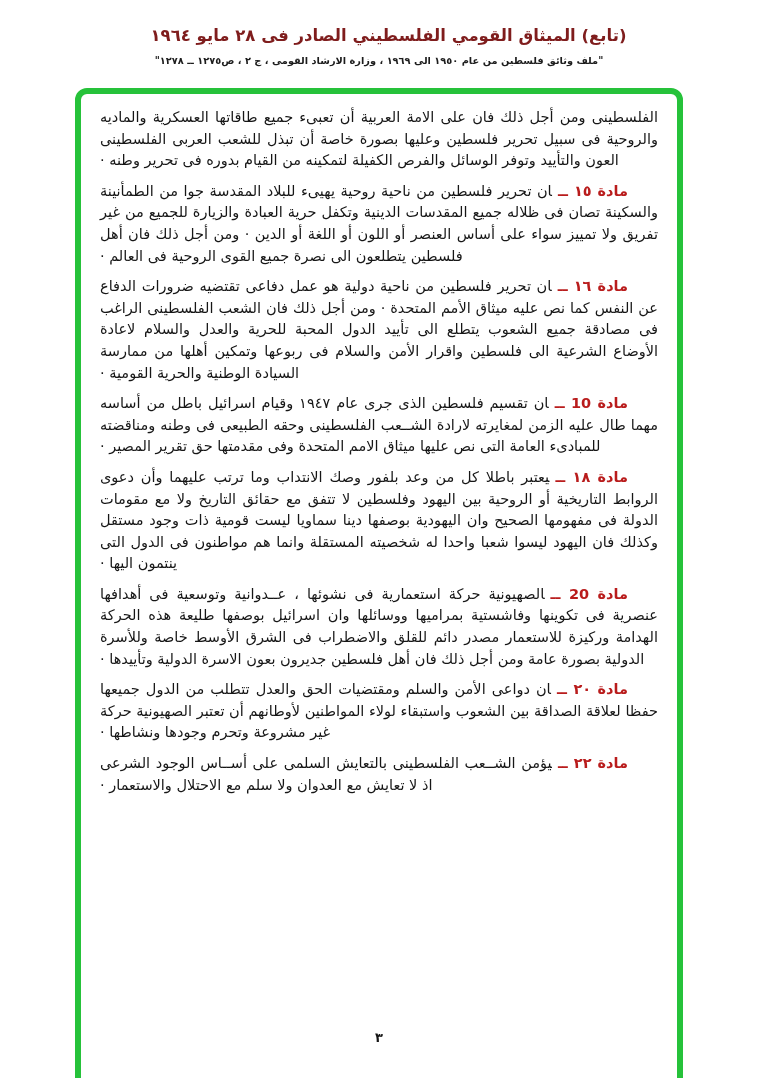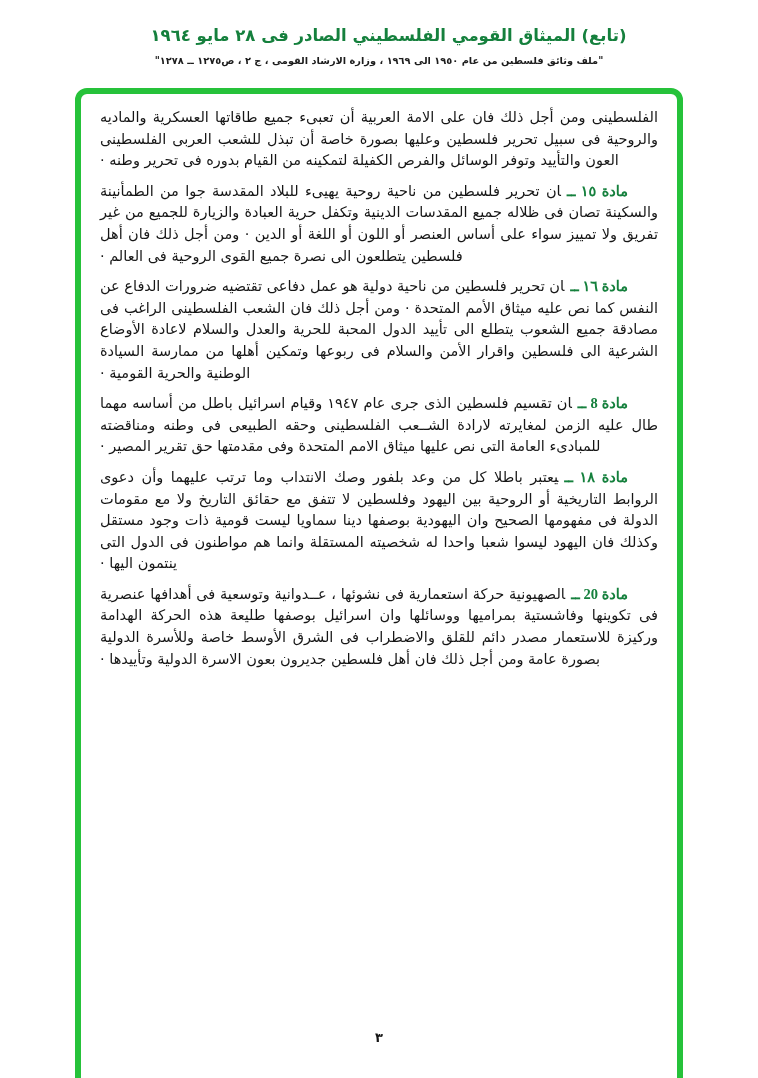--- a/index.html
+++ b/index.html
@@ -19,21 +19,21 @@
     position: absolute;
     top: 26px;
     left: 0;
     right: 0;
     text-align: center;
     direction: rtl;
   }
   .doc-title {
     font-size: 16.5px;
     font-weight: bold;
-    color: #15803d;
+    color: #7f1d1d;
     letter-spacing: 0;
     margin-left: 19px;
   }
   .doc-citation {
     margin-top: 10px;
     font-size: 9.8px;
     font-weight: bold;
     color: #1c1c1c;
   }
   .frame {
@@ -56,23 +56,22 @@
     text-align-last: left;
     -moz-text-align-last: left;
     font-size: 14.5px;
     line-height: 21.6px;
     margin: 0 0 9px 0;
     color: #161616;
   }
   .para.indent { text-indent: 30px; }
   .para b {
     font-weight: bold;
-    color: #15803d;
+    color: #b91c1c;
     margin-left: 6px;
-    font-family: Liberation Serif, serif;
   }
   .para b:empty { margin-left: 0; }
   .page-number {
     position: absolute;
     top: 1030px;
     left: 0;
     right: 0;
     text-align: center;
     font-size: 13px;
     font-weight: bold;
@@ -87,23 +86,25 @@
   <div class="doc-citation">"ملف وثائق فلسطين من عام ١٩٥٠ الى ١٩٦٩ ، وزارة الارشاد القومى ، ج ٢ ، ص١٢٧٥ ــ ١٢٧٨"</div>
 </div>
 
 <div class="frame" style="border-color: rgb(38, 194, 58);">
   <p class="para" dir="rtl"><b></b><span>الفلسطينى ومن أجل ذلك فان على الامة العربية أن تعبىء جميع طاقاتها العسكرية والماديه والروحية فى سبيل تحرير فلسطين وعليها بصورة خاصة أن تبذل للشعب العربى الفلسطينى العون والتأييد وتوفر الوسائل والفرص الكفيلة لتمكينه من القيام بدوره فى تحرير وطنه ·</span></p>
 
   <p class="para indent" dir="rtl"><b>مادة ١٥ ــ</b><span>ان تحرير فلسطين من ناحية روحية يهيىء للبلاد المقدسة جوا من الطمأنينة والسكينة تصان فى ظلاله جميع المقدسات الدينية وتكفل حرية العبادة والزيارة للجميع من غير تفريق ولا تمييز سواء على أساس العنصر أو اللون أو اللغة أو الدين · ومن أجل ذلك فان أهل فلسطين يتطلعون الى نصرة جميع القوى الروحية فى العالم ·</span></p>
 
   <p class="para indent" dir="rtl"><b>مادة ١٦ ــ</b><span>ان تحرير فلسطين من ناحية دولية هو عمل دفاعى تقتضيه ضرورات الدفاع عن النفس كما نص عليه ميثاق الأمم المتحدة · ومن أجل ذلك فان الشعب الفلسطينى الراغب فى مصادقة جميع الشعوب يتطلع الى تأييد الدول المحبة للحرية والعدل والسلام لاعادة الأوضاع الشرعية الى فلسطين واقرار الأمن والسلام فى ربوعها وتمكين أهلها من ممارسة السيادة الوطنية والحرية القومية ·</span></p>
 
-  <p class="para indent" dir="rtl"><b>مادة 8 ــ</b><span>ان تقسيم فلسطين الذى جرى عام ١٩٤٧ وقيام اسرائيل باطل من أساسه مهما طال عليه الزمن لمغايرته لارادة الشــعب الفلسطينى وحقه الطبيعى فى وطنه ومناقضته للمبادىء العامة التى نص عليها ميثاق الامم المتحدة وفى مقدمتها حق تقرير المصير ·</span></p>
+  <p class="para indent" dir="rtl"><b>مادة 10 ــ</b><span>ان تقسيم فلسطين الذى جرى عام ١٩٤٧ وقيام اسرائيل باطل من أساسه مهما طال عليه الزمن لمغايرته لارادة الشــعب الفلسطينى وحقه الطبيعى فى وطنه ومناقضته للمبادىء العامة التى نص عليها ميثاق الامم المتحدة وفى مقدمتها حق تقرير المصير ·</span></p>
 
   <p class="para indent" dir="rtl"><b>مادة ١٨ ــ</b><span>يعتبر باطلا كل من وعد بلفور وصك الانتداب وما ترتب عليهما وأن دعوى الروابط التاريخية أو الروحية بين اليهود وفلسطين لا تتفق مع حقائق التاريخ ولا مع مقومات الدولة فى مفهومها الصحيح وان اليهودية بوصفها دينا سماويا ليست قومية ذات وجود مستقل وكذلك فان اليهود ليسوا شعبا واحدا له شخصيته المستقلة وانما هم مواطنون فى الدول التى ينتمون اليها ·</span></p>
 
   <p class="para indent" dir="rtl"><b>مادة 20 ــ</b><span>الصهيونية حركة استعمارية فى نشوئها ، عــدوانية وتوسعية فى أهدافها عنصرية فى تكوينها وفاشستية بمراميها ووسائلها وان اسرائيل بوصفها طليعة هذه الحركة الهدامة وركيزة للاستعمار مصدر دائم للقلق والاضطراب فى الشرق الأوسط خاصة وللأسرة الدولية بصورة عامة ومن أجل ذلك فان أهل فلسطين جديرون بعون الاسرة الدولية وتأييدها ·</span></p>
 
+  <p class="para indent" dir="rtl"><b>مادة ٢٠ ــ</b><span>ان دواعى الأمن والسلم ومقتضيات الحق والعدل تتطلب من الدول جميعها حفظا لعلاقة الصداقة بين الشعوب واستبقاء لولاء المواطنين لأوطانهم أن تعتبر الصهيونية حركة غير مشروعة وتحرم وجودها ونشاطها ·</span></p>
 
 
+  <p class="para indent" dir="rtl"><b>مادة ٢٢ ــ</b><span>يؤمن الشــعب الفلسطينى بالتعايش السلمى على أســاس الوجود الشرعى اذ لا تعايش مع العدوان ولا سلم مع الاحتلال والاستعمار ·</span></p>
 </div>
 
 <div class="page-number">٣</div>
 
 </body></html>

